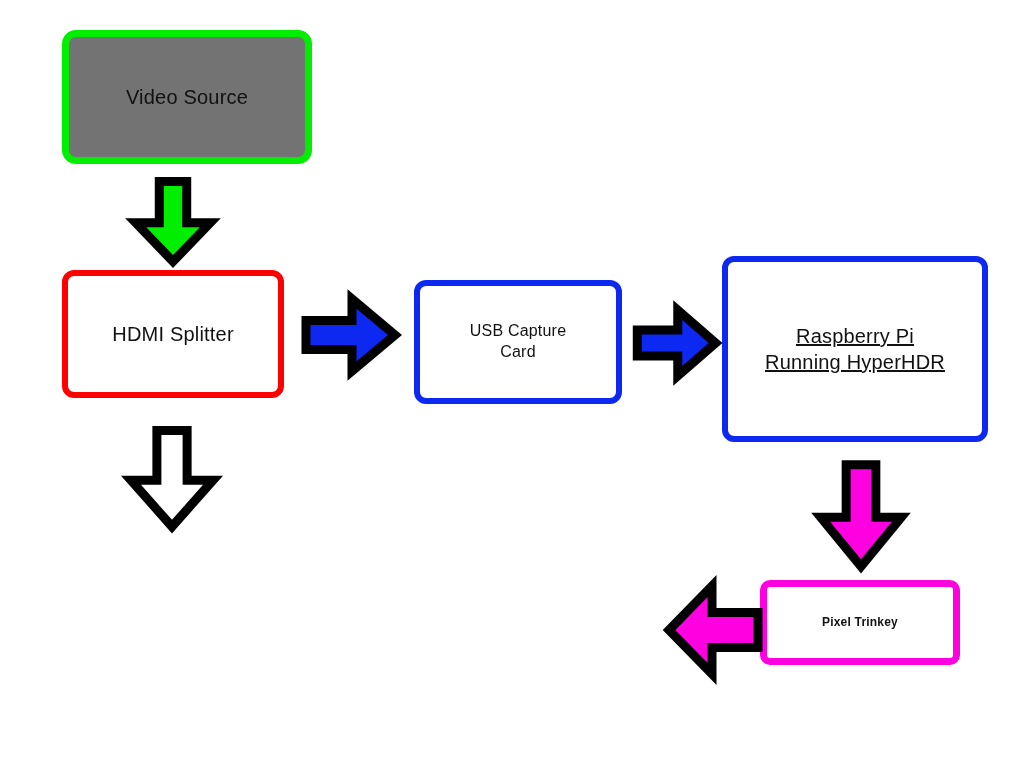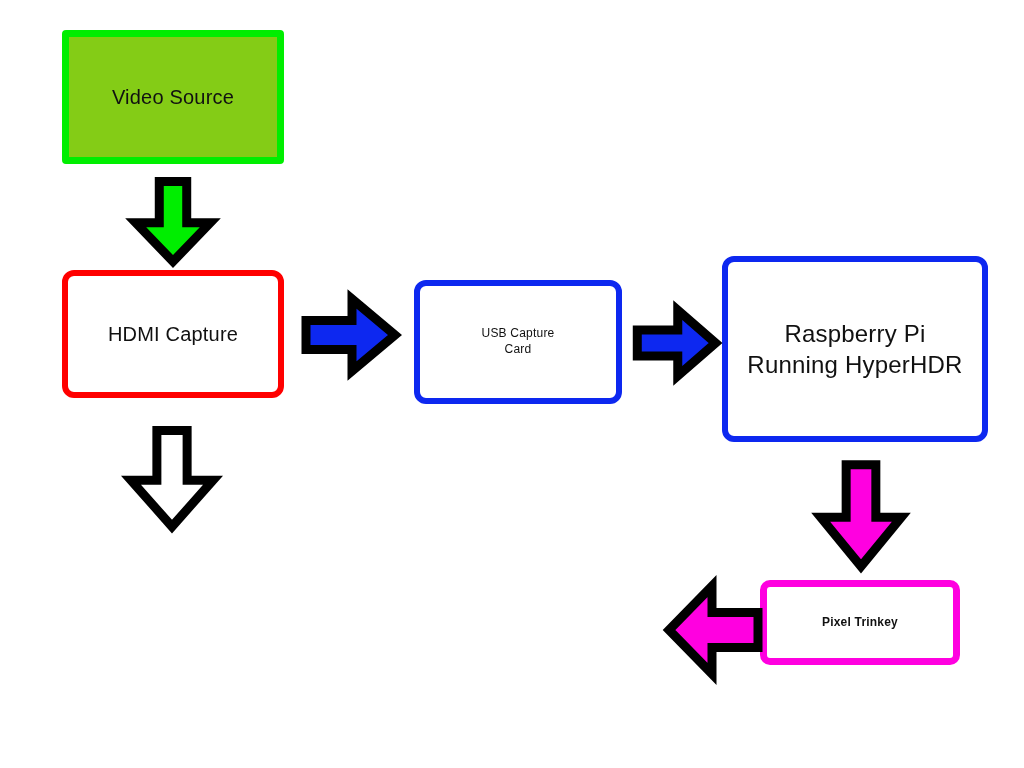--- a/index.html
+++ b/index.html
@@ -43,35 +43,35 @@
     width: 100%;
     height: 100%;
     overflow: visible;
   }
 </style>
 </head>
 <body>
 
 <div id="canvas">
 
-  <div class="node" style="left: 62px; top: 30px; width: 222px; height: 134px; border-width: 7px; border-color: rgb(0, 238, 0); border-radius: 4px; background: #84cc16;">
+  <div class="node" style="left: 62px; top: 30px; width: 250px; height: 134px; border-width: 7px; border-color: rgb(0, 238, 0); border-radius: 14px; background: #737373;">
     <span class="node-label" style="font-size: 20px;">Video Source</span>
   </div>
 
   <div class="node" style="left: 62px; top: 270px; width: 222px; height: 128px; border-width: 6px; border-color: rgb(255, 0, 0); border-radius: 12px; background: rgb(255, 255, 255);">
-    <span class="node-label" style="font-size: 20px;">HDMI Capture</span>
+    <span class="node-label" style="font-size: 20px;">HDMI Splitter</span>
   </div>
 
   <div class="node" style="left: 414px; top: 280px; width: 208px; height: 124px; border-width: 6px; border-color: rgb(13, 40, 240); border-radius: 12px; background: rgb(255, 255, 255);">
-    <span class="node-label" style="font-size: 12px;">USB Capture
+    <span class="node-label" style="font-size: 16px;">USB Capture
 Card</span>
   </div>
 
   <div class="node" style="left: 722px; top: 256px; width: 266px; height: 186px; border-width: 6px; border-color: rgb(13, 40, 240); border-radius: 12px; background: rgb(255, 255, 255);">
-    <span class="node-label" style="font-size: 24px;">Raspberry Pi
+    <span class="node-label" style="font-size: 20px; text-decoration: underline;">Raspberry Pi
 Running HyperHDR</span>
   </div>
 
 
 
   <div class="node" style="left: 760px; top: 580px; width: 200px; height: 85px; border-width: 7px; border-color: rgb(255, 0, 224); border-radius: 10px; background: rgb(255, 255, 255);">
     <span class="node-label" style="font-size: 12px; font-weight: bold;">Pixel Trinkey</span>
   </div>
 
   <div class="arrow" style="left: 124px; top: 176px; width: 98px; height: 90px;">

